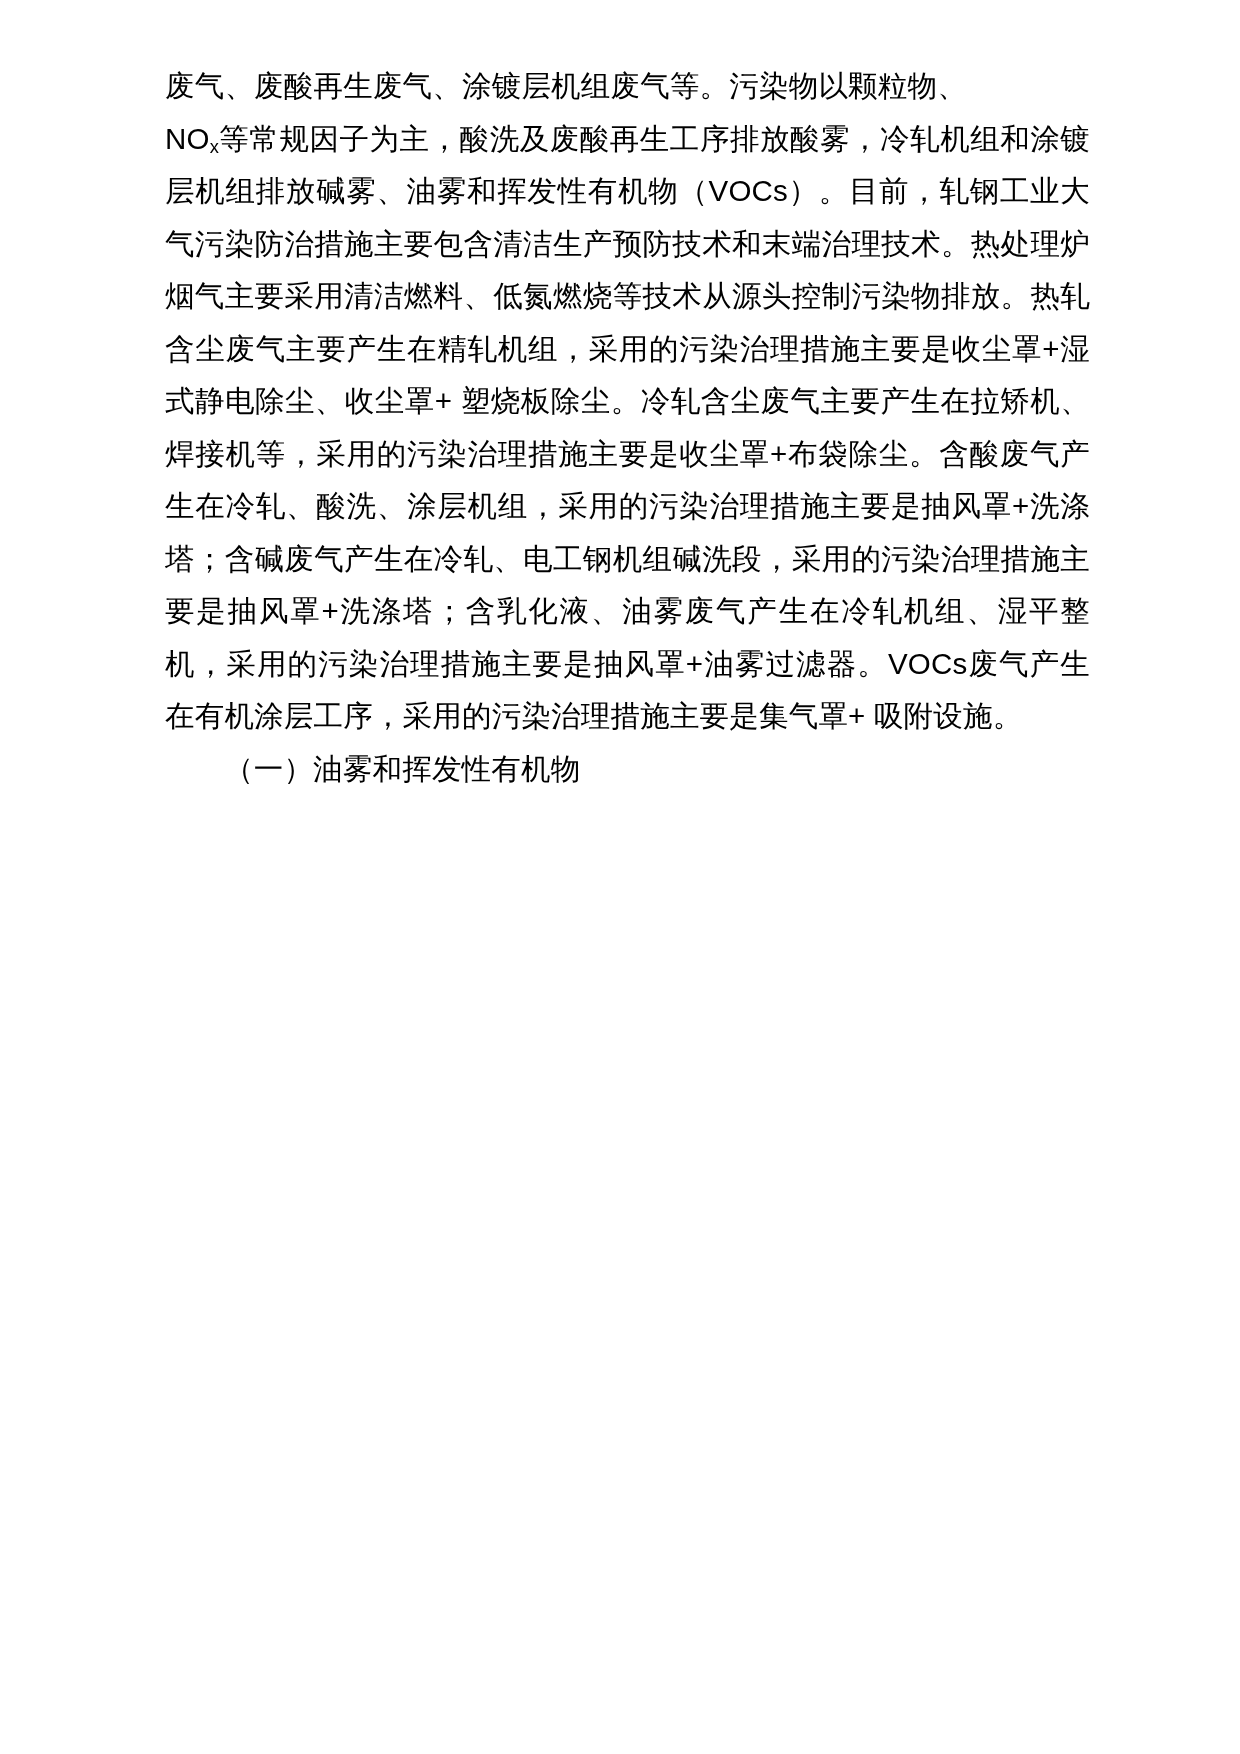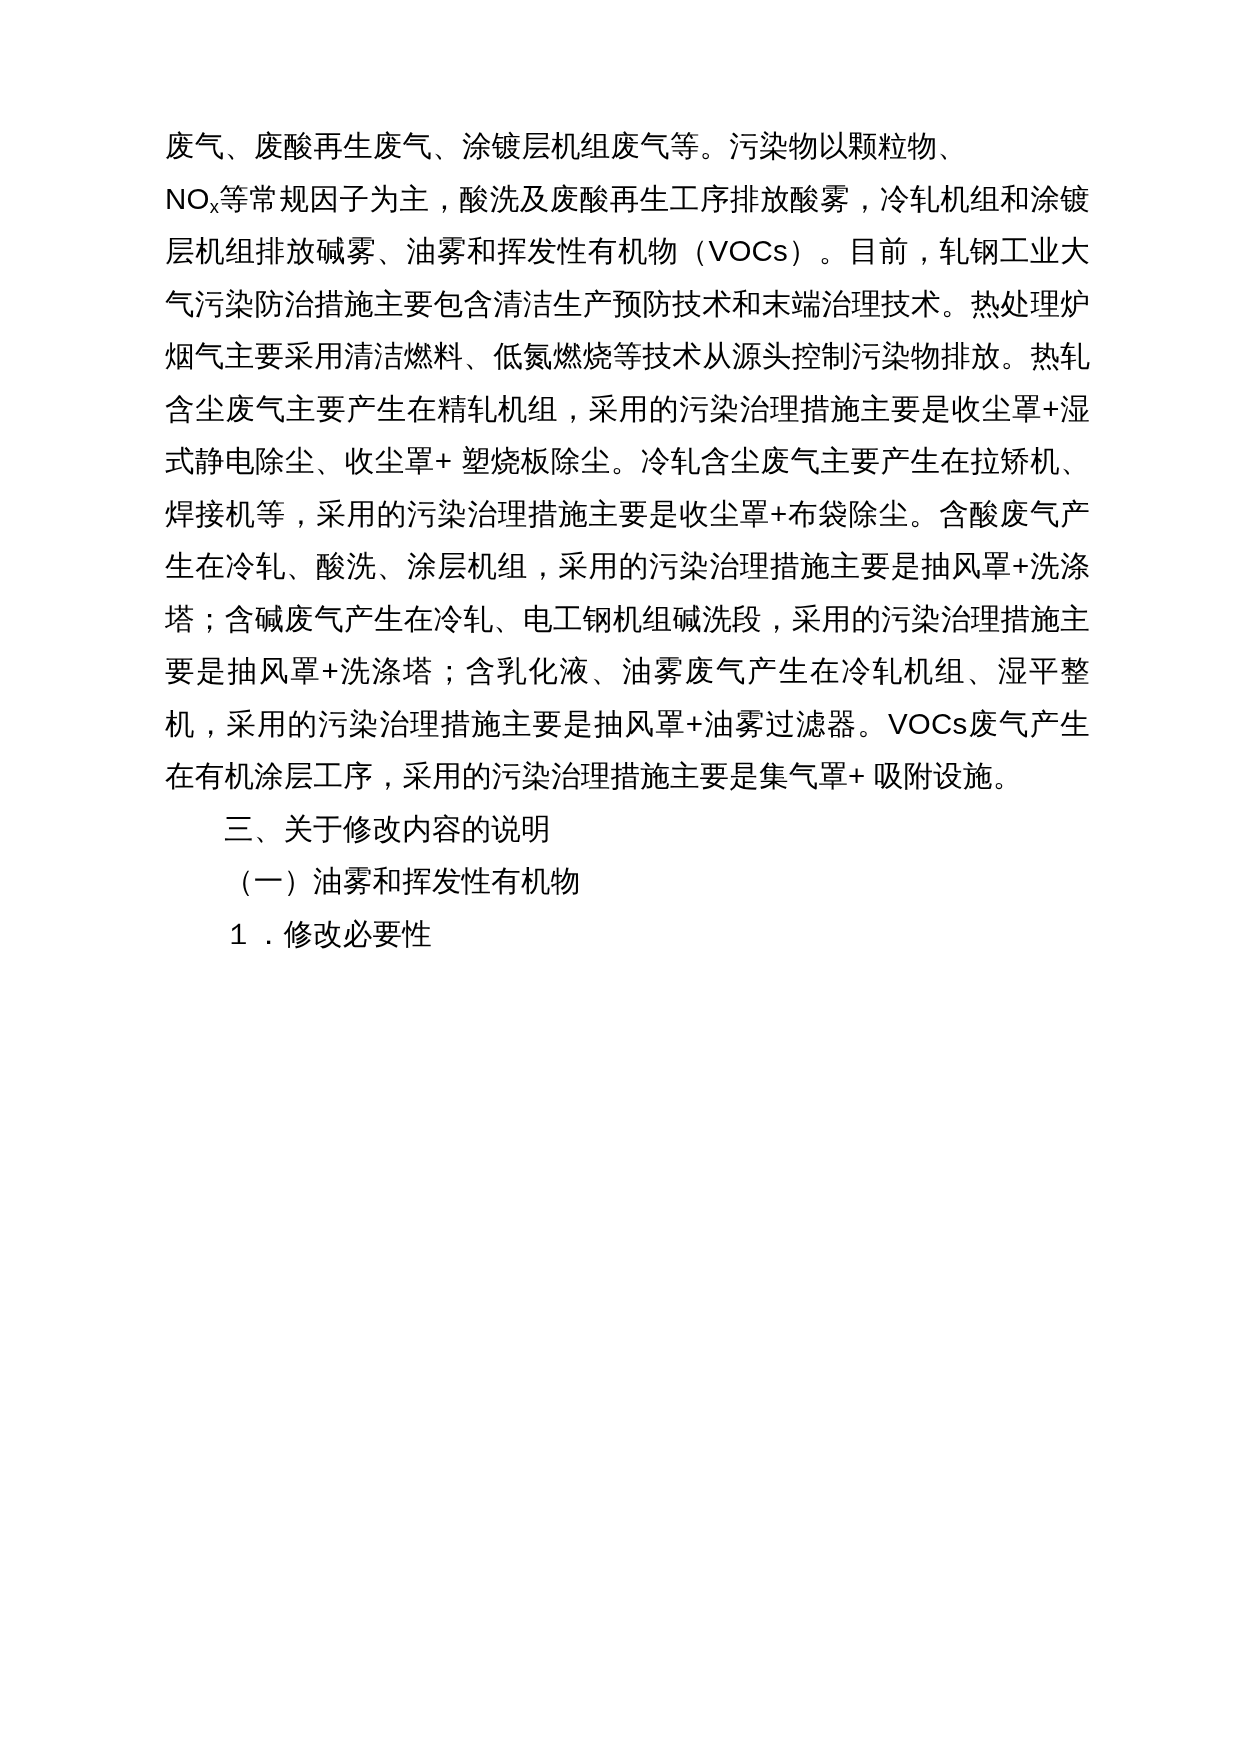--- a/index.html
+++ b/index.html
@@ -6,21 +6,21 @@
     margin: 0;
     padding: 0;
     background: #ffffff;
   }
   .page {
     width: 1240px;
     height: 1754px;
     background: #ffffff;
     position: relative;
     box-sizing: border-box;
-    padding: 120px 150px 0 165px;
+    padding: 60px 150px 0 165px;
     font-family: "Liberation Sans", "DejaVu Sans", sans-serif;
     color: #000000;
   }
   .doc-body {
     font-size: 29.5px;
     line-height: 1.78;
     text-align: justify;
     letter-spacing: 0.2px;
   }
   p {
@@ -44,21 +44,19 @@
 <body>
 
 <div class="page">
   <div class="doc-body">
 
     <p class="para">废气、废酸再生废气、涂镀层机组废气等。污染物以颗粒物、</p>
 
 
     <p class="para"><span>NO</span><sub>x</sub><span>等常规因子为主，酸洗及废酸再生工序排放酸雾，冷轧机组和涂镀层机组排放碱雾、油雾和挥发性有机物（VOCs）。目前，轧钢工业大气污染防治措施主要包含清洁生产预防技术和末端治理技术。热处理炉烟气主要采用清洁燃料、低氮燃烧等技术从源头控制污染物排放。热轧含尘废气主要产生在精轧机组，采用的污染治理措施主要是收尘罩+湿式静电除尘、收尘罩+ 塑烧板除尘。冷轧含尘废气主要产生在拉矫机、焊接机等，采用的污染治理措施主要是收尘罩+布袋除尘。含酸废气产生在冷轧、酸洗、涂层机组，采用的污染治理措施主要是抽风罩+洗涤塔；含碱废气产生在冷轧、电工钢机组碱洗段，采用的污染治理措施主要是抽风罩+洗涤塔；含乳化液、油雾废气产生在冷轧机组、湿平整机，采用的污染治理措施主要是抽风罩+油雾过滤器。VOCs废气产生在有机涂层工序，采用的污染治理措施主要是集气罩+ 吸附设施。</span></p>
 
-    <p class="para indent-1">三、关于修改内容的说明</p>
 
     <p class="para indent-1">（一）油雾和挥发性有机物</p>
 
-    <p class="para indent-1">１．修改必要性</p>
 
 
   </div>
 </div>
 
 </body></html>

